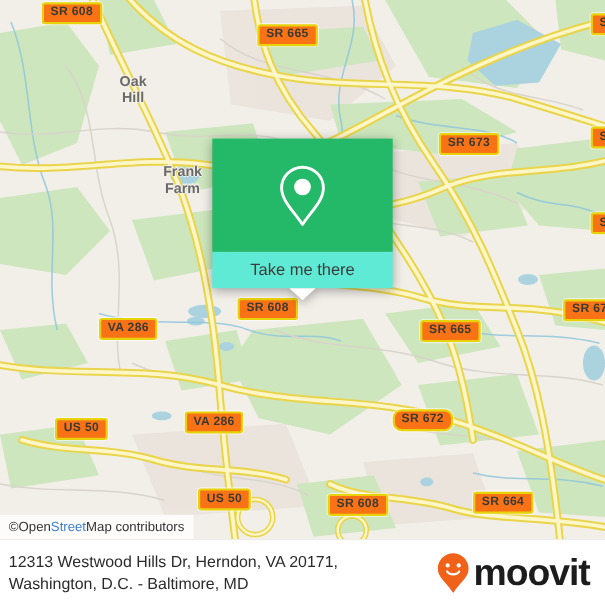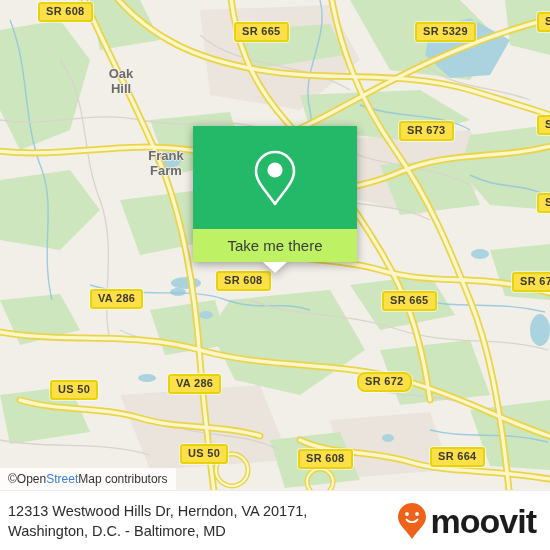--- a/index.html
+++ b/index.html
@@ -45,21 +45,21 @@
     text-shadow:
       1px 0 0 rgba(242,239,233,.95), -1px 0 0 rgba(242,239,233,.95),
       0 1px 0 rgba(242,239,233,.95), 0 -1px 0 rgba(242,239,233,.95);
     pointer-events: none;
     font-weight: bold;
   }
 
   
   .shield {
     position: absolute;
-    background: #fde047;
+    background: #f97316;
     border: 2px solid #e8d20a;
     border-radius: 3px;
     color: #3a3a32;
     font-size: 11px;
     font-weight: bold;
     letter-spacing: .3px;
     padding: 1px 6px 2px 6px;
     line-height: 13px;
     white-space: nowrap;
     box-shadow: 0 0 0 1px rgba(255,255,255,.55);
@@ -75,21 +75,21 @@
   }
   #card-green {
     height: 103px;
     background: #24b968;
     display: flex;
     align-items: center;
     justify-content: center;
   }
   #card-white {
     height: 33px;
-    background: #bef264;
+    background: #5eead4;
     display: flex;
     align-items: center;
     justify-content: center;
   }
   #card-label {
     color: #3b3b3b;
     font-size: 15px;
     line-height: 17px;
     white-space: nowrap;
   }
@@ -263,21 +263,20 @@
       </g>
     </svg>
 
     <div class="place-label" style="left:95px; top:66px; width:52px;">Oak
 Hill</div>
     <div class="place-label" style="left:140px; top:148px; width:52px;">Frank
 Farm</div>
 
     <div class="shield" style="left:38px;  top:2px;">SR 608</div>
     <div class="shield" style="left:234px; top:22px;">SR 665</div>
-    <div class="shield" style="left:415px; top:22px;">SR 5329</div>
     <div class="shield" style="left:537px; top:12px;">SR</div>
     <div class="shield" style="left:399px; top:121px;">SR 673</div>
     <div class="shield" style="left:537px; top:115px;">SR</div>
     <div class="shield" style="left:537px; top:193px;">SR</div>
     <div class="shield" style="left:216px; top:271px;">SR 608</div>
     <div class="shield" style="left:90px;  top:289px;">VA 286</div>
     <div class="shield" style="left:382px; top:291px;">SR 665</div>
     <div class="shield" style="left:512px; top:272px;">SR 671</div>
     <div class="shield" style="left:168px; top:374px;">VA 286</div>
     <div class="shield" style="left:357px; top:372px;border-radius:8px;">SR 672</div>

